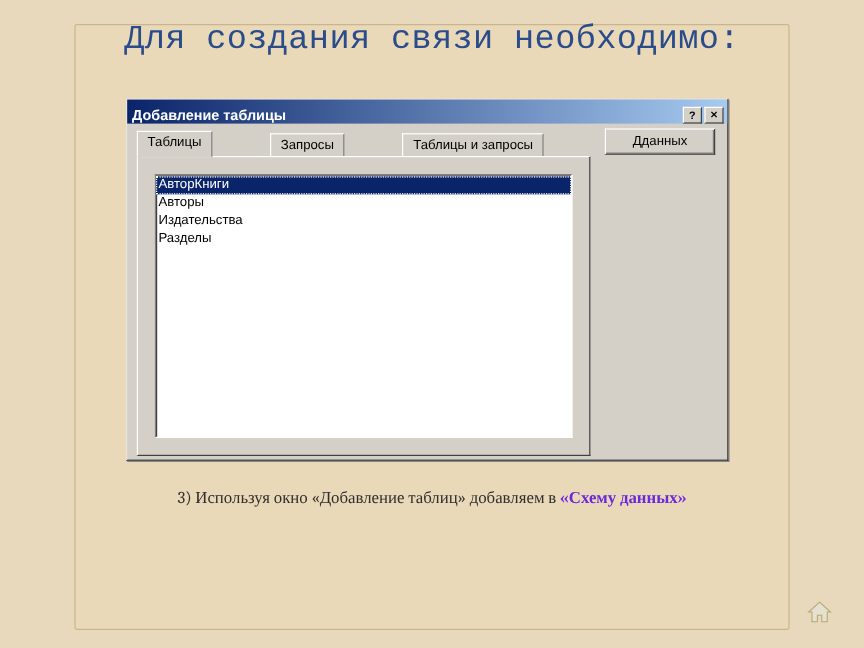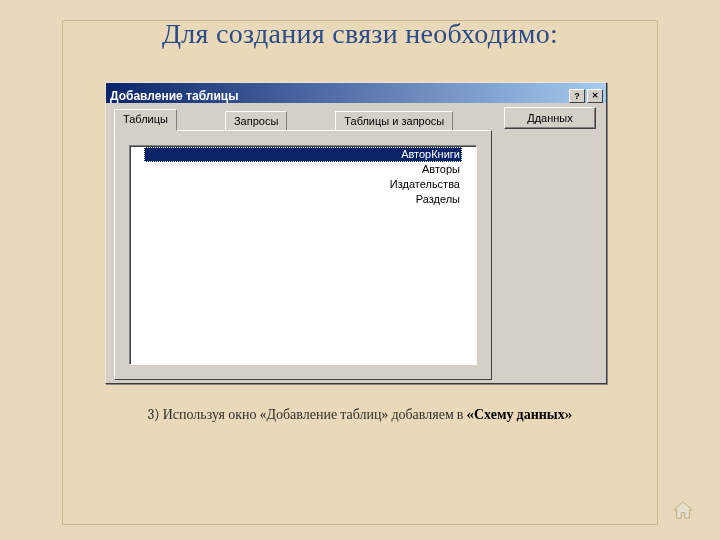--- a/index.html
+++ b/index.html
@@ -17,21 +17,21 @@
     left: 62px; right: 62px;
     top: 20px; bottom: 15px;
     border: 1px solid #c9b58e;
     border-radius: 2px;
     background: #ead9b8;
   }
   .heading {
     position: absolute;
     top: 18px; left: 0; right: 0;
     text-align: center;
-    font-family: Liberation Serif, serif;
+    font-family: Liberation Mono, monospace;
     font-size: 28px;
     color: #2a4c8a;
     font-weight: 500;
     letter-spacing: .3px;
   }
   .dialog {
     position: absolute;
     left: 105px; top: 82px;
     width: 502px; height: 302px;
     background: #d4d0c8;
@@ -114,23 +114,22 @@
   }
   .listbox {
     background: #fff;
     width: 100%;
     height: 100%;
     border-top: 1px solid #808080;
     border-left: 1px solid #808080;
     border-right: 1px solid #fff;
     border-bottom: 1px solid #fff;
     box-shadow: inset 1px 1px 0 #404040;
-    padding: 1px 14px;
+    padding: 1px 0;
     overflow: hidden;
-    text-align: right;
   }
   .list-item {
     font-size: 11px;
     padding: 0 2px;
     line-height: 15px;
     cursor: default;
   }
   .list-item.selected {
     background: #0a246a;
     color: #fff;
@@ -162,21 +161,21 @@
   .mnemonic { text-decoration: underline; }
   .caption {
     position: absolute;
     top: 406px; left: 0; right: 0;
     text-align: center;
     font-family: Cambria, Georgia, serif;
     font-size: 14px;
     color: #2f2f2f;
     line-height: 1.35;
   }
-  .caption b { color: #000000; }
+  .caption b { color: #6d28d9; }
   .home {
     position: absolute;
     right: 26px; bottom: 20px;
     width: 22px; height: 20px;
   }
   .home svg { width:22px; height:20px; }
 </style>
 </head>
 <body>
 

